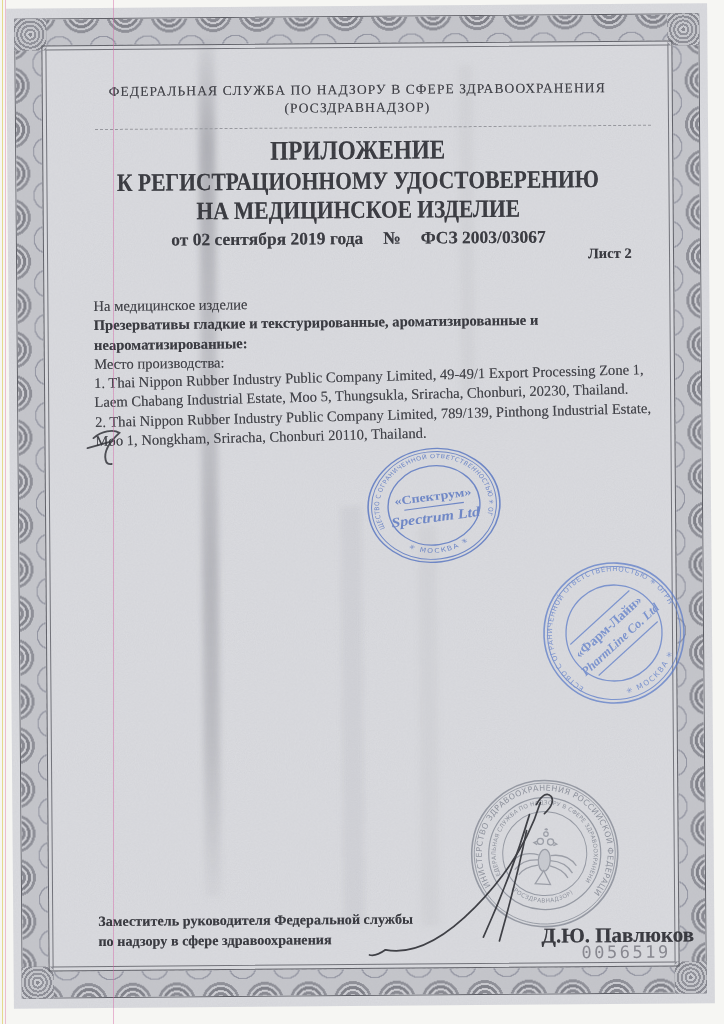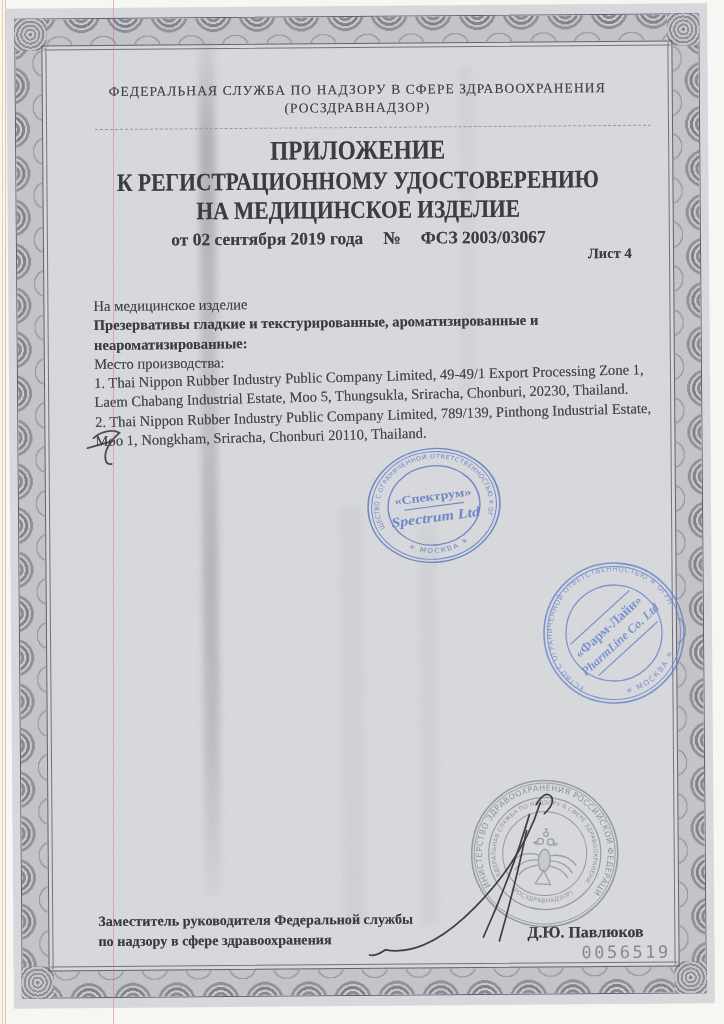--- a/index.html
+++ b/index.html
@@ -97,21 +97,21 @@
 
   <div class="t center-row ttl" style="top:129px;font-size:27px;">ПРИЛОЖЕНИЕ</div>
   <div class="t center-row ttl" style="top:161px;font-size:25px;">К РЕГИСТРАЦИОННОМУ УДОСТОВЕРЕНИЮ</div>
   <div class="t center-row ttl" style="top:190px;font-size:25px;">НА МЕДИЦИНСКОЕ ИЗДЕЛИЕ</div>
 
   <div class="t center-row dateline" style="top:222px;">
     <span>от  02 сентября 2019 года</span>
     <span>№</span>
     <span>ФСЗ 2003/03067</span>
   </div>
-  <div class="t bold" style="left:580px;top:241px;font-size:14.5px;">Лист  4</div>
+  <div class="t bold" style="left:580px;top:241px;font-size:14.5px;">Лист  2</div>
 
   <div class="t" style="left:85px;top:289px;right:40px;transform:rotate(-0.25deg);transform-origin:0 0;">
     <div class="body-line">На медицинское изделие</div>
     <div class="body-line bold">Презервативы гладкие и текстурированные, ароматизированные и</div>
     <div class="body-line bold">неароматизированные:</div>
     <div class="body-line">Место производства:</div>
     <div style="transform:rotate(-0.75deg);transform-origin:0 50%;">
       <div class="body-line">1. Thai Nippon Rubber Industry Public Company Limited, 49-49/1 Export Processing Zone 1,</div>
       <div class="body-line">Laem Chabang Industrial Estate, Moo 5, Thungsukla, Sriracha, Chonburi, 20230, Thailand.</div>
       <div class="body-line">2. Thai Nippon Rubber Industry Public Company Limited, 789/139, Pinthong Industrial Estate,</div>
@@ -220,21 +220,21 @@
       <path d="M 22 164 C 52 170, 82 152, 112 122 C 142 92, 166 56, 178 18"></path>
       <path d="M 120 152 C 138 113, 154 73, 167 30"></path>
       <path d="M 136 156 C 147 118, 157 80, 164 46"></path>
       <path d="M 174 20 q 9 -15 15 -8 q 4 7 -7 17"></path>
       <path d="M 22 164 q -10 7 -16 5"></path>
     </g>
   </svg>
 
   <div class="t ftr" style="left:85px;top:905px;">Заместитель руководителя Федеральной службы</div>
   <div class="t ftr" style="left:85px;top:925px;">по надзору в сфере здравоохранения</div>
-  <div class="t ftr" style="left:514px;top:919px;font-size:16px;">Д.Ю. Павлюков</div>
+  <div class="t ftr" style="left:528px;top:919px;font-size:21px;">Д.Ю. Павлюков</div>
   <div class="t serial" style="left:568px;top:938px;">0056519</div>
 
   <svg id="noise" width="100%" height="100%">
     <filter id="grain">
       <feTurbulence type="fractalNoise" baseFrequency="0.9" numOctaves="2" stitchTiles="stitch"></feTurbulence>
       <feColorMatrix type="matrix" values="0 0 0 0 0.42  0 0 0 0 0.42  0 0 0 0 0.46  0 0 0 0.45 0"></feColorMatrix>
     </filter>
     <rect width="100%" height="100%" filter="url(#grain)"></rect>
   </svg>
 

